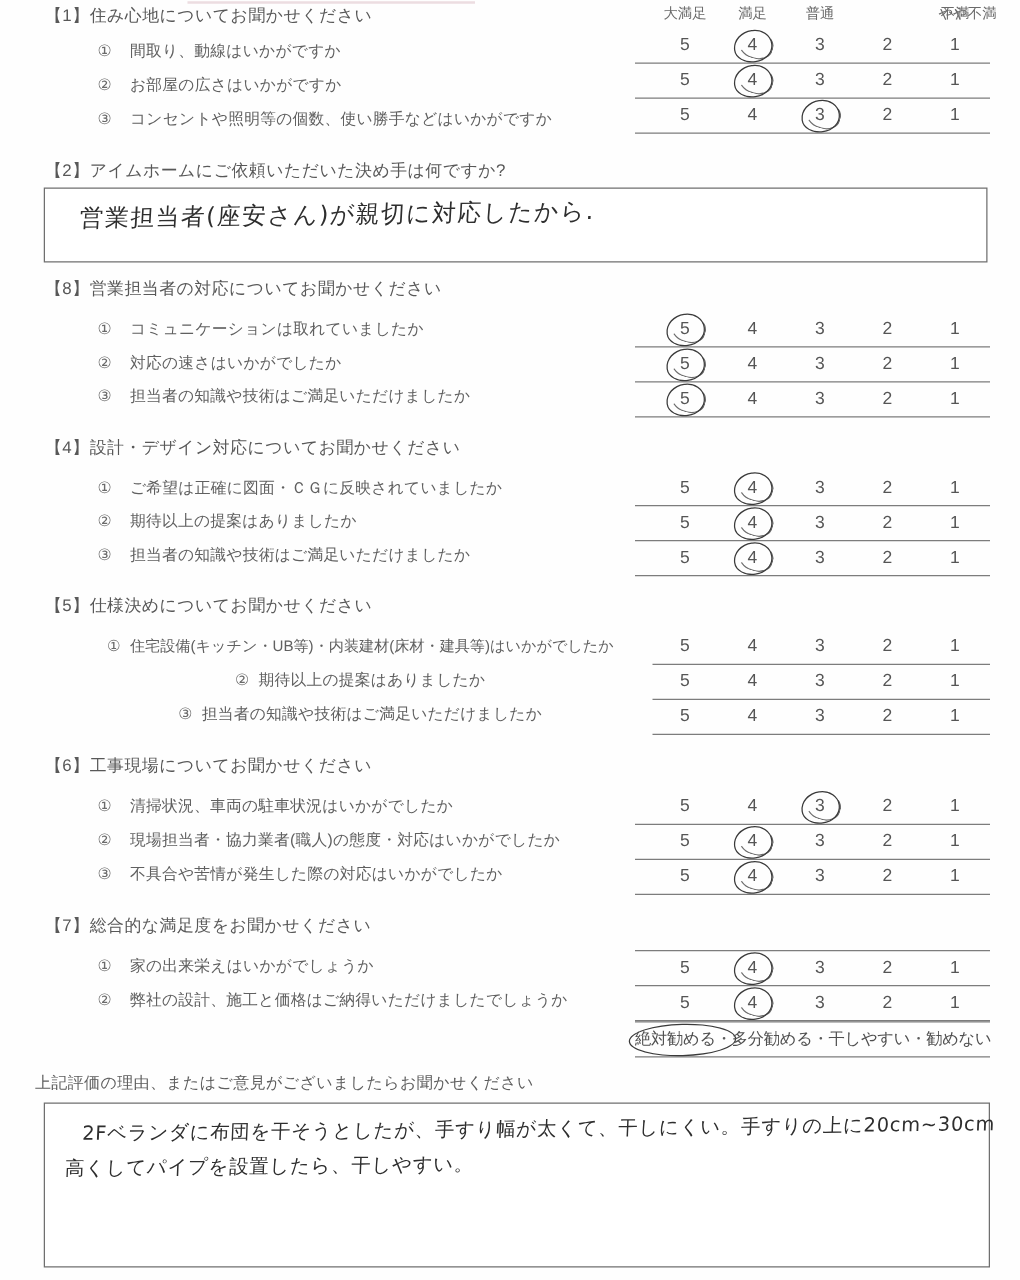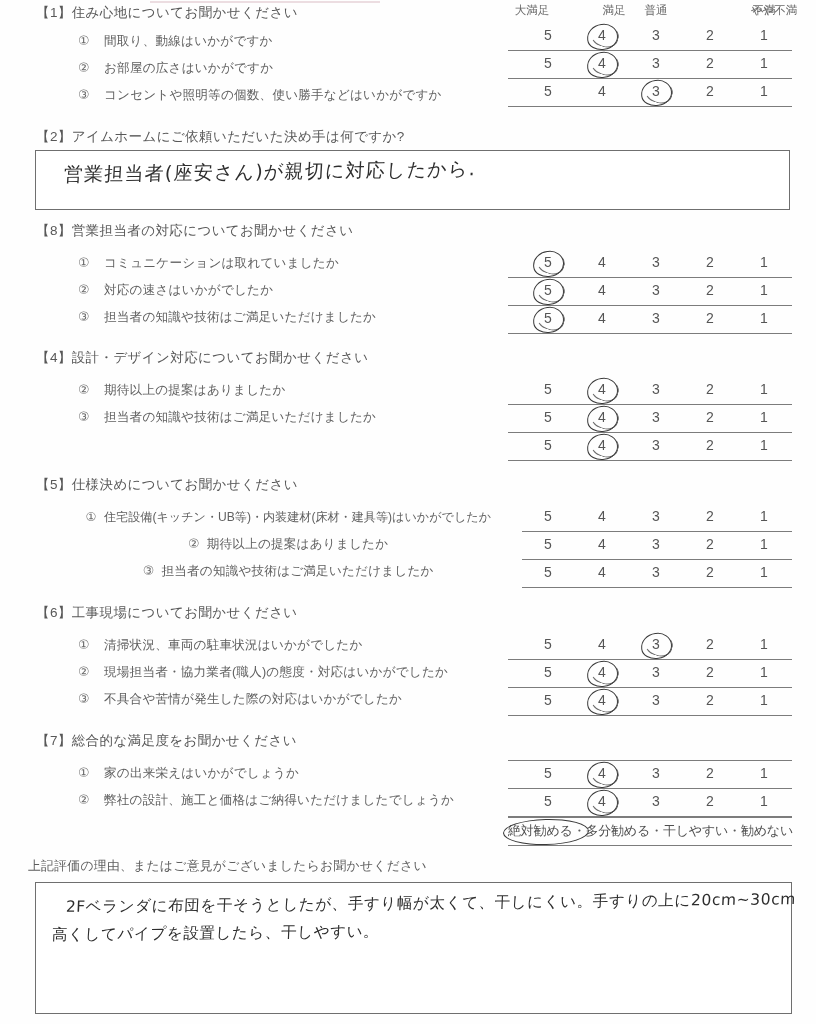--- a/index.html
+++ b/index.html
@@ -208,22 +208,22 @@
       </div>
       <div class="q-row">
         <span class="q-num">②</span><span>お部屋の広さはいかがですか</span>
       </div>
       <div class="q-row">
         <span class="q-num">③</span><span>コンセントや照明等の個数、使い勝手などはいかがですか</span>
       </div>
     </div>
     <div class="scale" style="top:3px;">
       <div class="scale-head">
-        <span style="left:24px;">大満足</span>
-        <span style="left:106px;">満足</span>
+        <span style="left:40px;">大満足</span>
+        <span style="left:94px;">満足</span>
         <span style="left:148px;">普通</span>
         <span style="left:218px;margin-left:48px;">やや不満</span>
         <span style="left:256px;">不満</span>
       </div>
       <div class="scale-row">
         <div class="cell" style="left:40px;">5</div>
         <div class="cell circled" style="left:94px;">4</div>
         <div class="cell" style="left:148px;">3</div>
         <div class="cell" style="left:202px;">2</div>
         <div class="cell" style="left:256px;">1</div>
@@ -286,20 +286,23 @@
         <div class="cell" style="left:148px;">3</div>
         <div class="cell" style="left:202px;">2</div>
         <div class="cell" style="left:256px;">1</div>
       </div>
     </div>
   </div>
 
   <div class="section" style="top:345px;">
     <div class="sec-head" style="top:4px;">【4】設計・デザイン対応についてお聞かせください</div>
     <div class="q-list" style="top:32px;">
+      <div class="q-row">
+        <span class="q-num">①</span><span>ご希望は正確に図面・ＣＧに反映されていましたか</span>
+      </div>
       <div class="q-row">
         <span class="q-num">②</span><span>期待以上の提案はありましたか</span>
       </div>
       <div class="q-row">
         <span class="q-num">③</span><span>担当者の知識や技術はご満足いただけましたか</span>
       </div>
     </div>
     <div class="scale" style="top:32px;">
       <div class="scale-row">
         <div class="cell" style="left:40px;">5</div>

